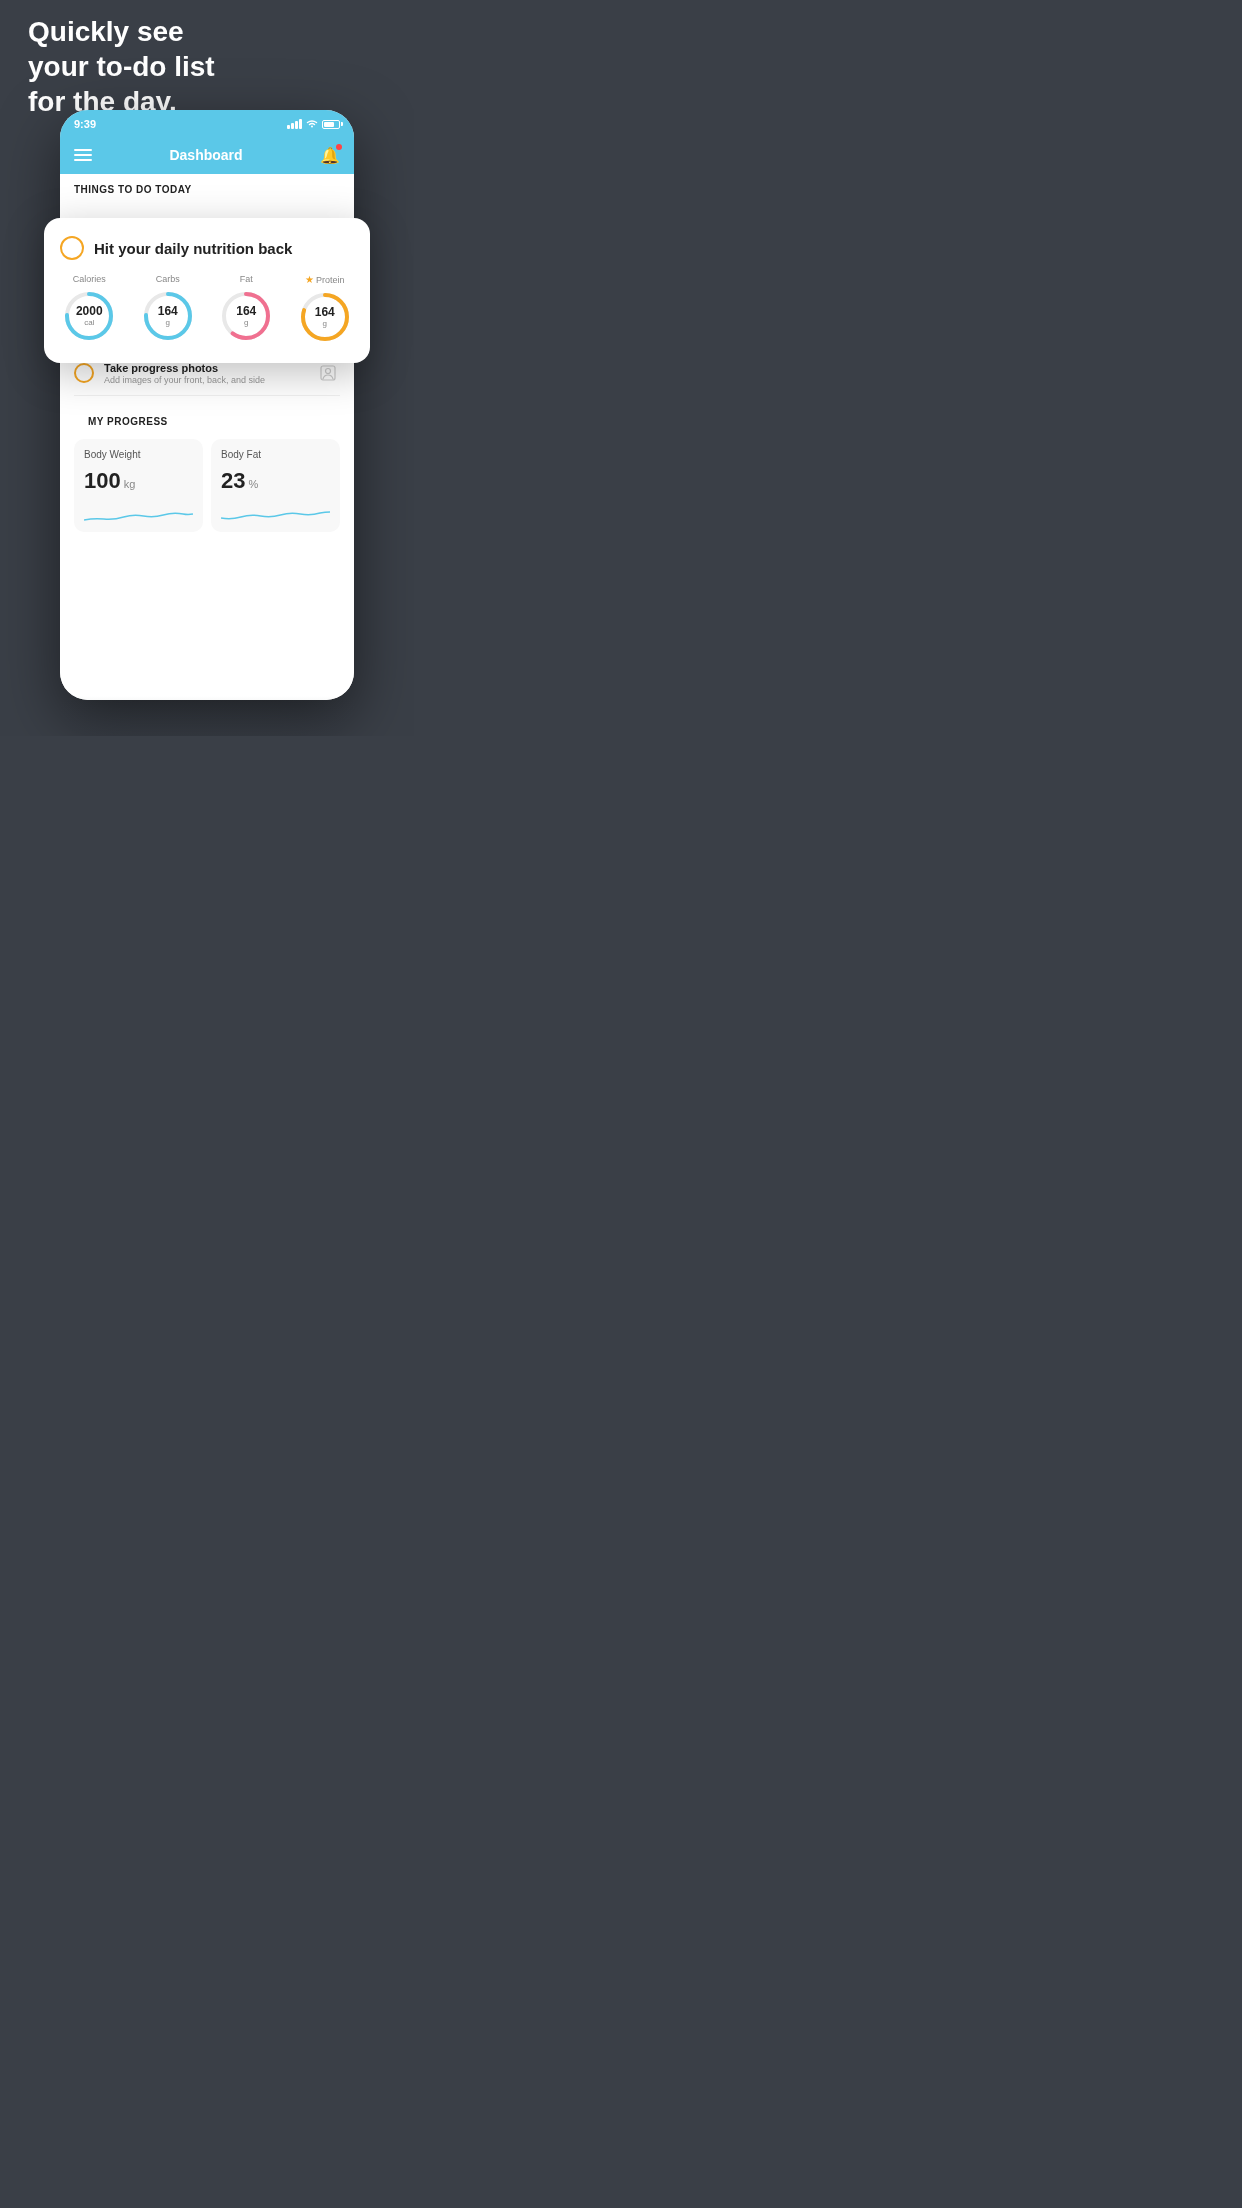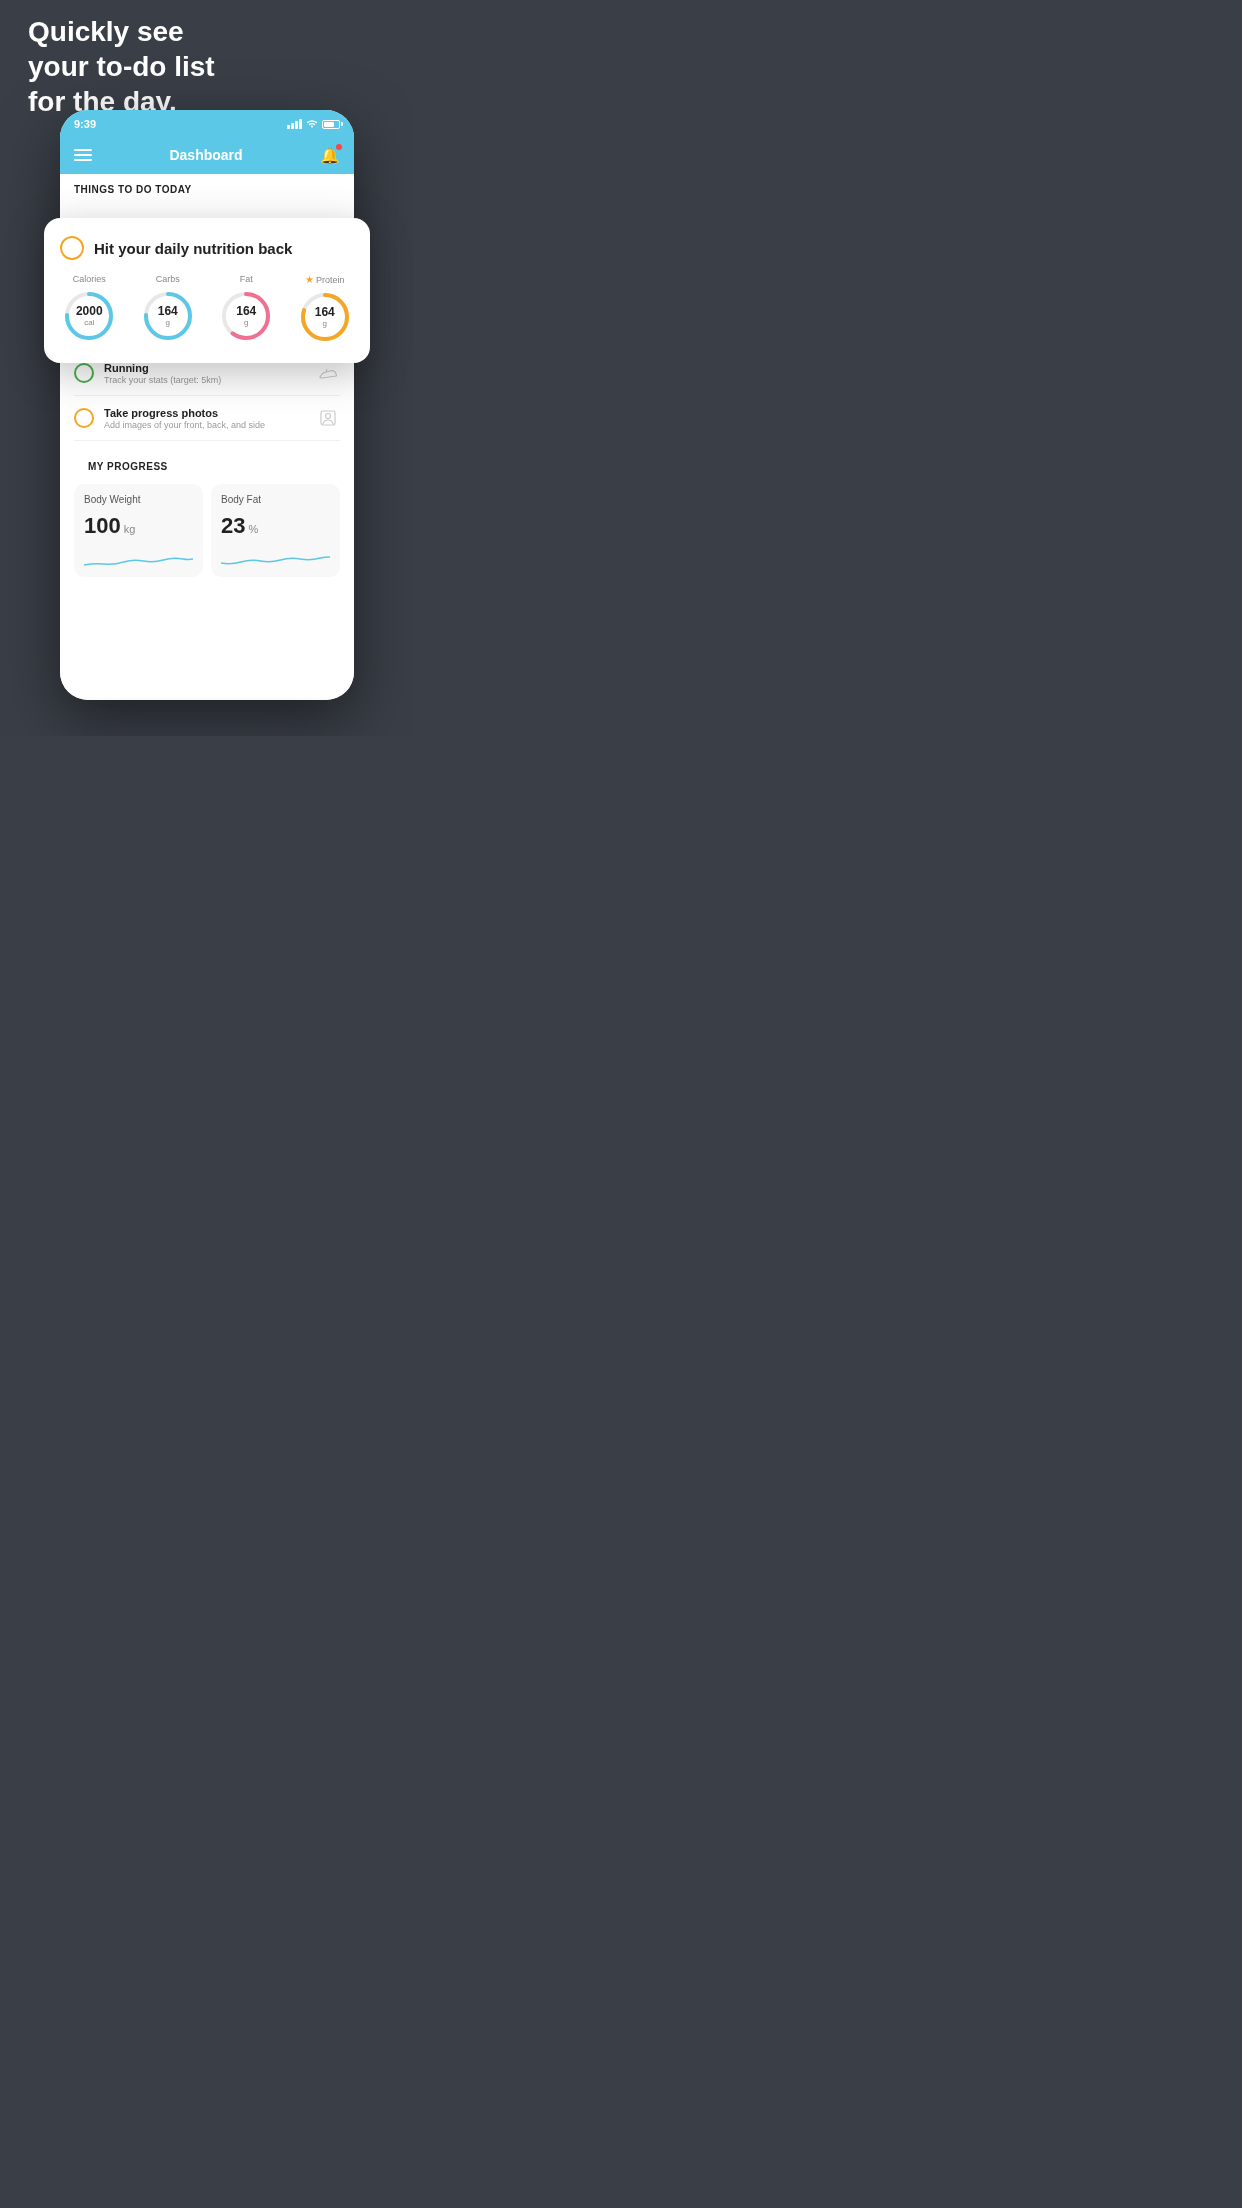--- a/index.html
+++ b/index.html
@@ -471,33 +471,20 @@
     </div>
 
     <div class="phone-content">
 
       <div class="section-header">THINGS TO DO TODAY</div>
 
       <div style="height: 150px;"></div>
 
       <div class="todo-list">
 
-        <div class="todo-item">
-          <div class="todo-circle green"></div>
-          <div class="todo-text-block">
-            <div class="todo-title">Running</div>
-            <div class="todo-subtitle">Track your stats (target: 5km)</div>
-          </div>
-          <div class="todo-icon">
-            <svg width="20" height="16" viewBox="0 0 20 16" fill="none">
-              <path d="M2 12 Q4 8 8 7 L12 6 Q15 5 17 7 L18 9 Q19 10 18 11 L4 13 Q2 13 2 12Z" stroke="#ccc" stroke-width="1.2" fill="none"></path>
-              <path d="M8 7 L9 4" stroke="#ccc" stroke-width="1"></path>
-            </svg>
-          </div>
-        </div>
 
 
         <div class="todo-item">
           <div class="todo-circle yellow"></div>
           <div class="todo-text-block">
             <div class="todo-title">Take progress photos</div>
             <div class="todo-subtitle">Add images of your front, back, and side</div>
           </div>
           <div class="todo-icon">
             <svg width="18" height="18" viewBox="0 0 18 18" fill="none">

